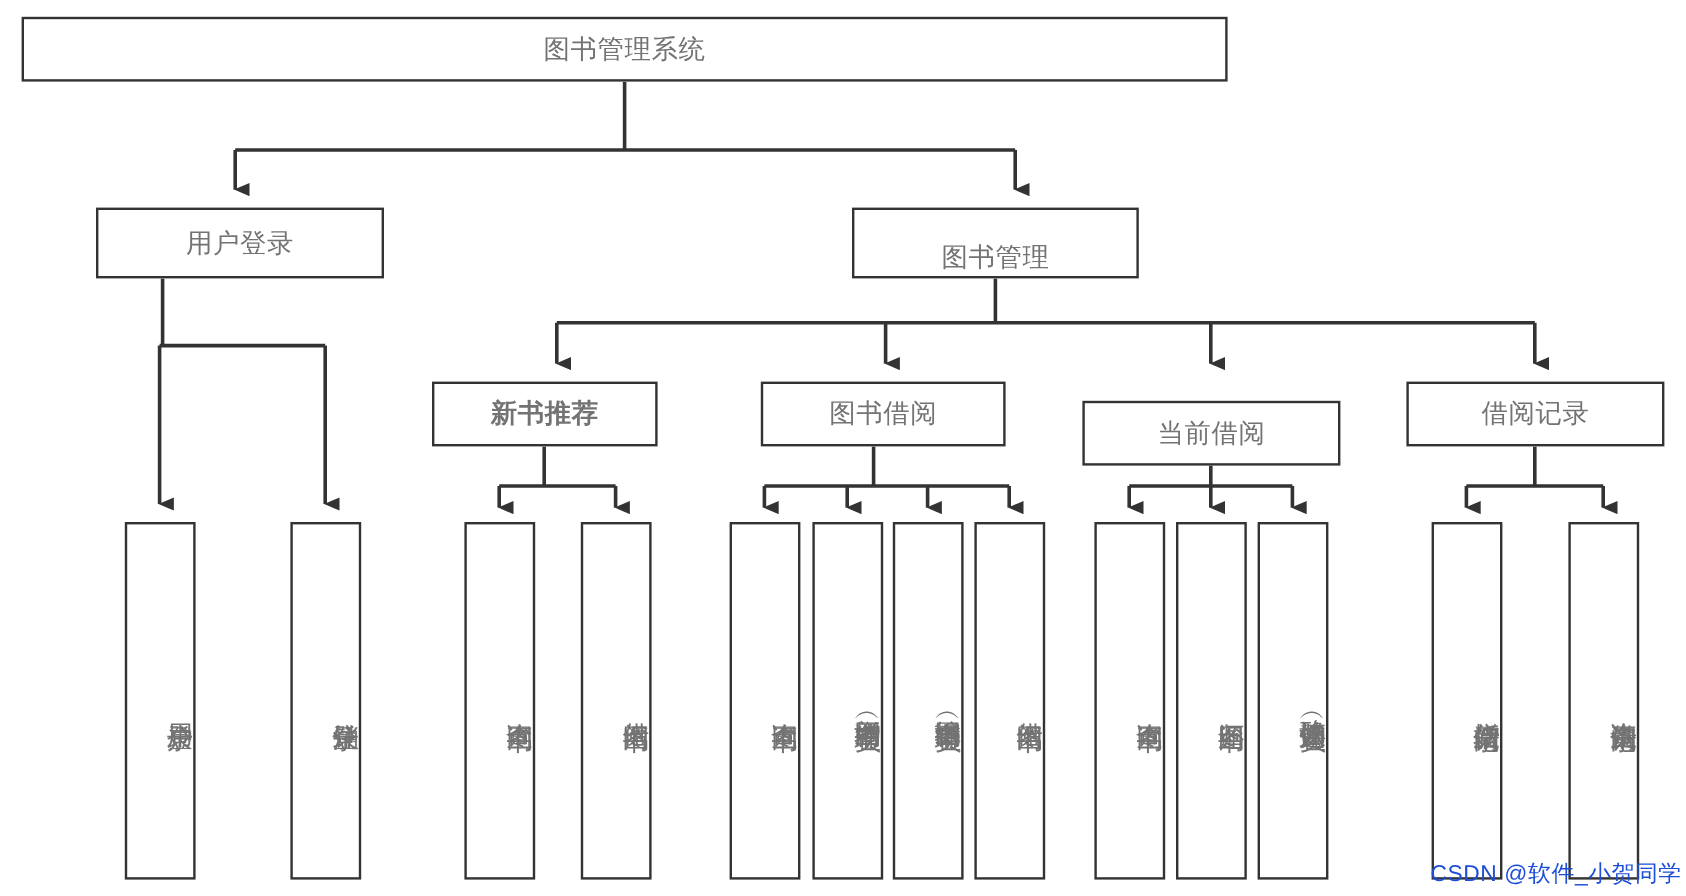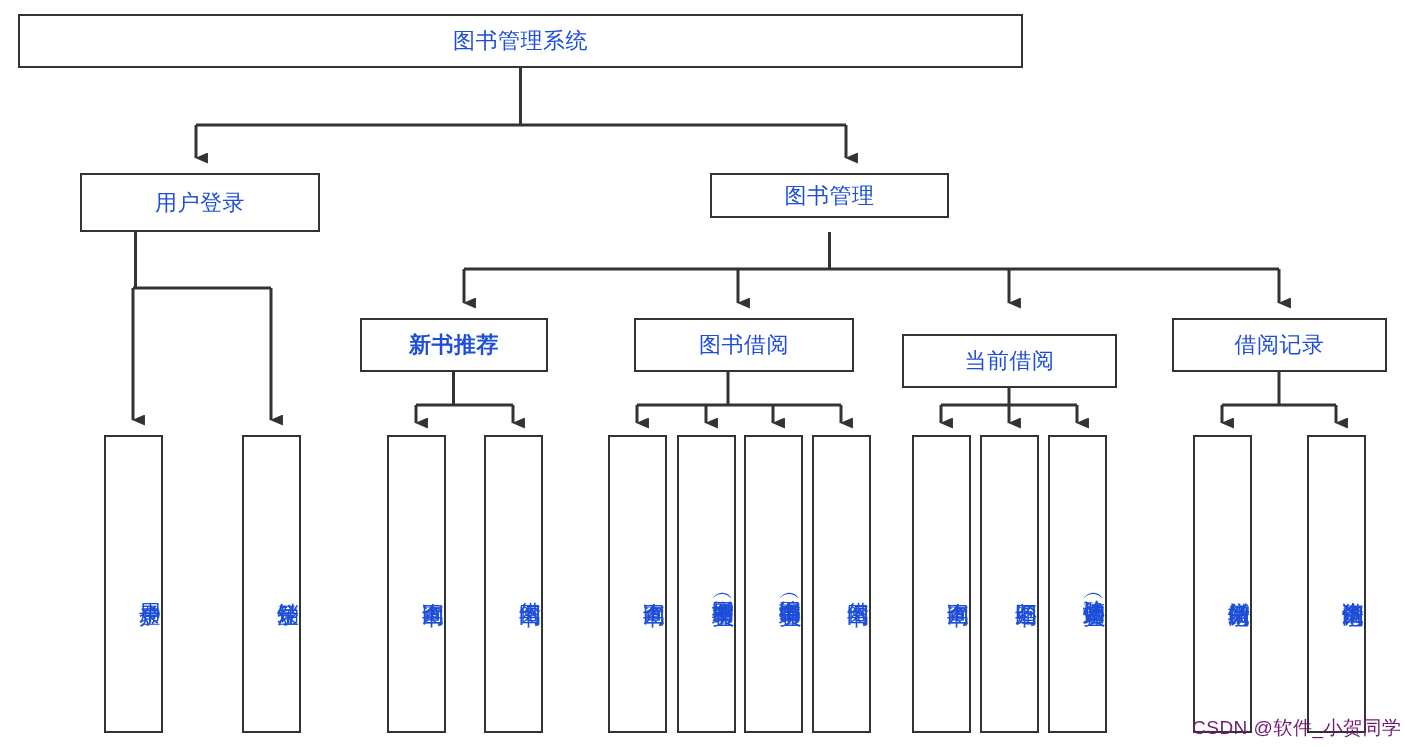--- a/index.html
+++ b/index.html
@@ -26,21 +26,21 @@
     pointer-events: none;
   }
   .node {
     position: absolute;
     box-sizing: border-box;
     border: 2px solid #333333;
     background: #ffffff;
     display: flex;
     align-items: center;
     justify-content: center;
-    color: #1d4ed8;
+    color: #737373;
   }
   .node.horiz {
     font-size: 22px;
     letter-spacing: 0.5px;
   }
   .node.vert {
     writing-mode: vertical-rl;
     text-orientation: upright;
     font-size: 22px;
     align-items: flex-start;
@@ -48,21 +48,21 @@
     padding-top: 6px;
     line-height: 1.0;
     letter-spacing: 1px;
   }
   .node.vert.topalign {
     padding-top: 4px;
   }
   .watermark {
     position: absolute;
     font-size: 19px;
-    color: #701a75;
+    color: #1d4ed8;
     white-space: nowrap;
     letter-spacing: 0.5px;
   }
 </style>
 </head>
 <body>
 
 <div id="canvas">
 
   <svg id="wires" viewBox="0 0 1405 747">
@@ -129,28 +129,28 @@
     </g>
   </svg>
 
   <div class="node horiz" style="left:18px; top:14px; width:1005px; height:54px;">
     <span>图书管理系统</span>
   </div>
 
   <div class="node horiz" style="left:80px; top:173px; width:240px; height:59px;">
     <span>用户登录</span>
   </div>
-  <div class="node horiz" style="left:710px; top:173px; width:239px; height:45px;">
+  <div class="node horiz" style="left:710px; top:173px; width:239px; height:59px;align-items:flex-end;">
     <span>图书管理</span>
   </div>
 
   <div class="node horiz" style="left:360px; top:318px; width:188px; height:54px;font-weight:bold;">
     <span>新书推荐</span>
   </div>
-  <div class="node horiz" style="left:634px; top:318px; width:220px; height:54px;">
+  <div class="node horiz" style="left:634px; top:318px; width:204px; height:54px;">
     <span>图书借阅</span>
   </div>
   <div class="node horiz" style="left:902px; top:334px; width:215px; height:54px;">
     <span>当前借阅</span>
   </div>
   <div class="node horiz" style="left:1172px; top:318px; width:215px; height:54px;">
     <span>借阅记录</span>
   </div>
 
   <div class="node vert" style="left:104px; top:435px; width:59px; height:298px;">

